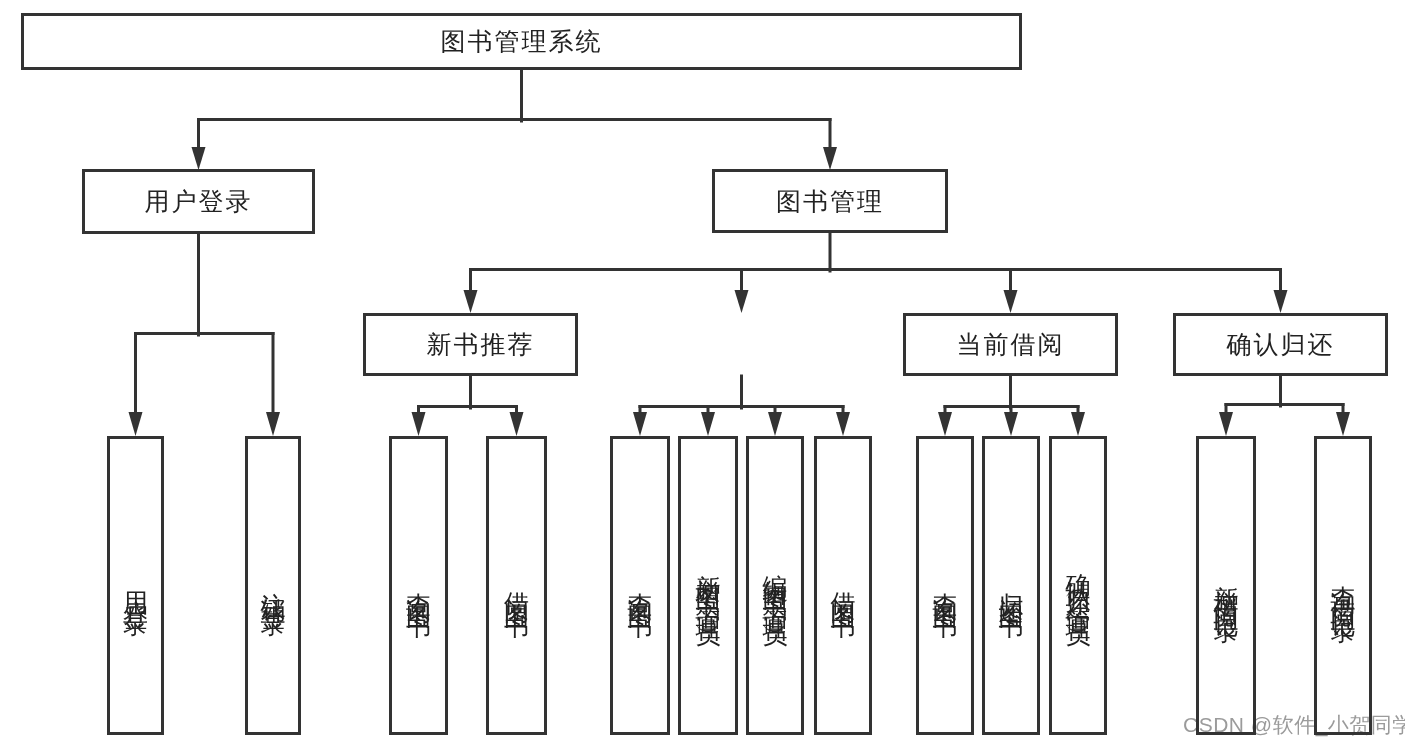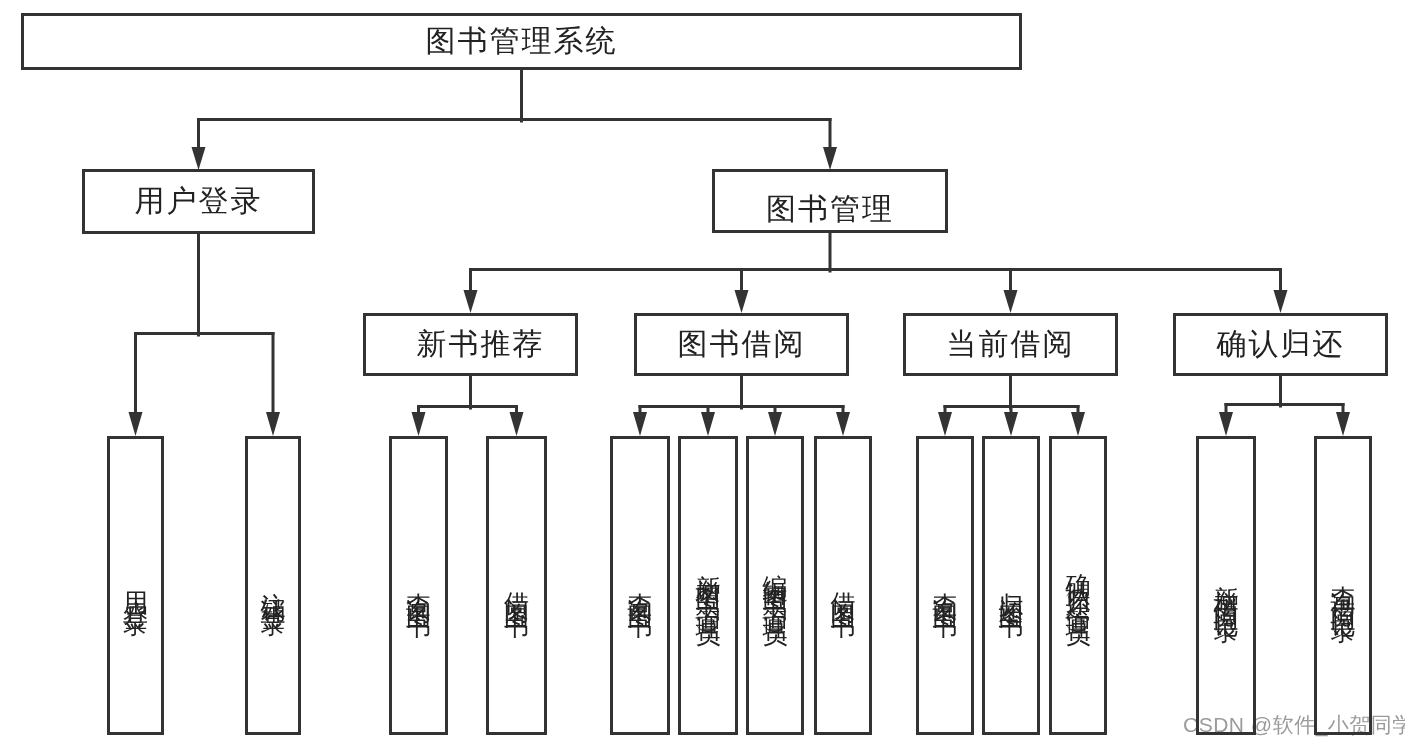--- a/index.html
+++ b/index.html
@@ -33,21 +33,21 @@
 
   .node {
     position: absolute;
     background: var(--box-bg);
     border: 3px solid var(--line-color);
     display: flex;
     align-items: center;
     justify-content: center;
     color: var(--text-color);
   }
-  .h-node { font-size: 30px; letter-spacing: 2px; white-space: nowrap; }
+  .h-node { font-size: 25px; letter-spacing: 2px; white-space: nowrap; }
   .v-node {
     font-size: 25px;
     letter-spacing: 7px;
     writing-mode: vertical-rl;
     text-orientation: mixed;
     line-height: 1;
   }
   .v-node .node-label { display: block; }
 
   .watermark {
@@ -142,30 +142,27 @@
     </g>
   </svg>
 
   <div class="node h-node" style="left:21px; top:13px; width:1001px; height:57px;">
     <span class="node-label">图书管理系统</span>
   </div>
 
   <div class="node h-node" style="left:82px; top:169px; width:233px; height:65px;">
     <span class="node-label">用户登录</span>
   </div>
-  <div class="node h-node" style="left:712px; top:169px; width:236px; height:64px;align-items:flex-end;">
+  <div class="node h-node" style="left:712px; top:169px; width:236px; height:64px;">
     <span class="node-label">图书管理</span>
   </div>
 
   <div class="node h-node" style="left:363px; top:313px; width:215px; height:63px;padding-left:20px;">
     <span class="node-label">新书推荐</span>
   </div>
-  <div class="node h-node" style="left:634px; top:313px; width:215px; height:63px;">
-    <span class="node-label">图书借阅</span>
-  </div>
   <div class="node h-node" style="left:903px; top:313px; width:215px; height:63px;">
     <span class="node-label">当前借阅</span>
   </div>
   <div class="node h-node" style="left:1173px; top:313px; width:215px; height:63px;">
     <span class="node-label">确认归还</span>
   </div>
 
   <div class="node v-node" style="left:107px; top:436px; width:57px; height:299px;">
     <span class="node-label">用户登录</span>
   </div>

